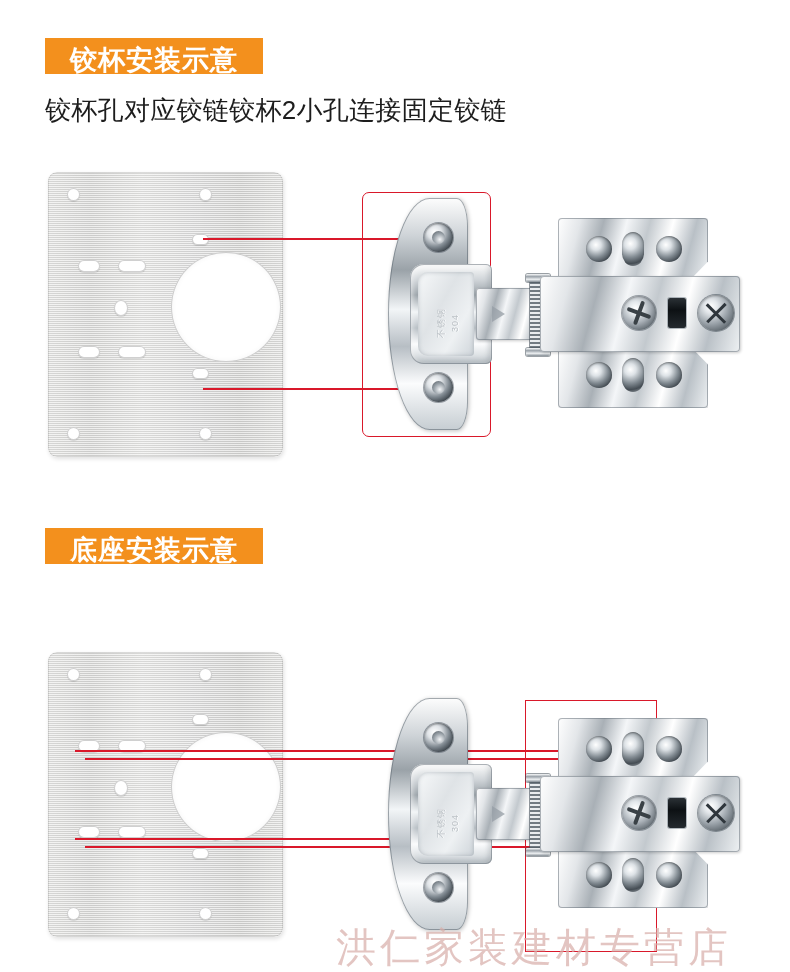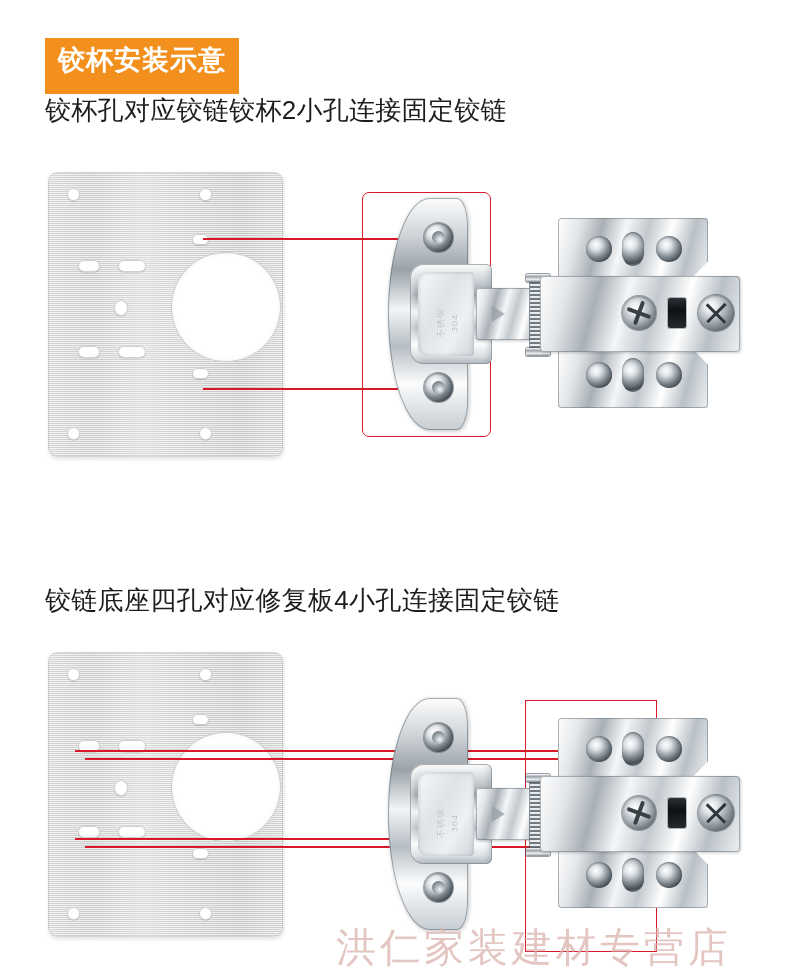--- a/index.html
+++ b/index.html
@@ -18,22 +18,22 @@
   #section-base{top:500px;height:472px;}
 
   .badge{
     position:absolute;
     background:#F3901D;
     color:#ffffff;
     font-size:27px;
     font-weight:bold;
     letter-spacing:1px;
     line-height:44px;
-    height:56px;
-    padding:0 13px;
+    height:36px;
+    padding:0 25px;
     white-space:nowrap;
     box-sizing:border-box;
   }
   .subtitle{
     position:absolute;
     color:#1d1d1d;
     font-size:26px;
     line-height:26px;
     white-space:nowrap;
     letter-spacing:.3px;
@@ -251,22 +251,22 @@
 
       <div class="mount-bar chrome" style="left:160px;top:80px;width:200px;height:76px;"></div>
       <div class="adjscrew" style="left:242px;top:100px;width:34px;height:34px;"></div>
       <div class="blackslot" style="left:288px;top:102px;width:18px;height:30px;"></div>
       <div class="phillips" style="left:318px;top:99px;width:36px;height:36px;"></div>
     </div>
   </div>
 
   <div class="section" id="section-base">
 
-
-    <div class="subtitle" style="left:45px;top:87px;">铰链底座四孔对应修复板4小孔连接固定铰链</div>
+    <div class="badge" style="left:45px;top:28px;">底座安装示意</div>
+
 
     <div class="plate" style="left:48px;top:152px;width:235px;height:285px;">
       <div class="hole round" style="left:19px;top:16px;width:13px;height:13px;"></div>
       <div class="hole round" style="left:151px;top:16px;width:13px;height:13px;"></div>
       <div class="hole round" style="left:19px;top:255px;width:13px;height:13px;"></div>
       <div class="hole round" style="left:151px;top:255px;width:13px;height:13px;"></div>
 
       <div class="hole slot" style="left:30px;top:88px;width:22px;height:12px;"></div>
       <div class="hole slot" style="left:70px;top:88px;width:28px;height:12px;"></div>
       <div class="hole round" style="left:66px;top:128px;width:14px;height:16px;"></div>

